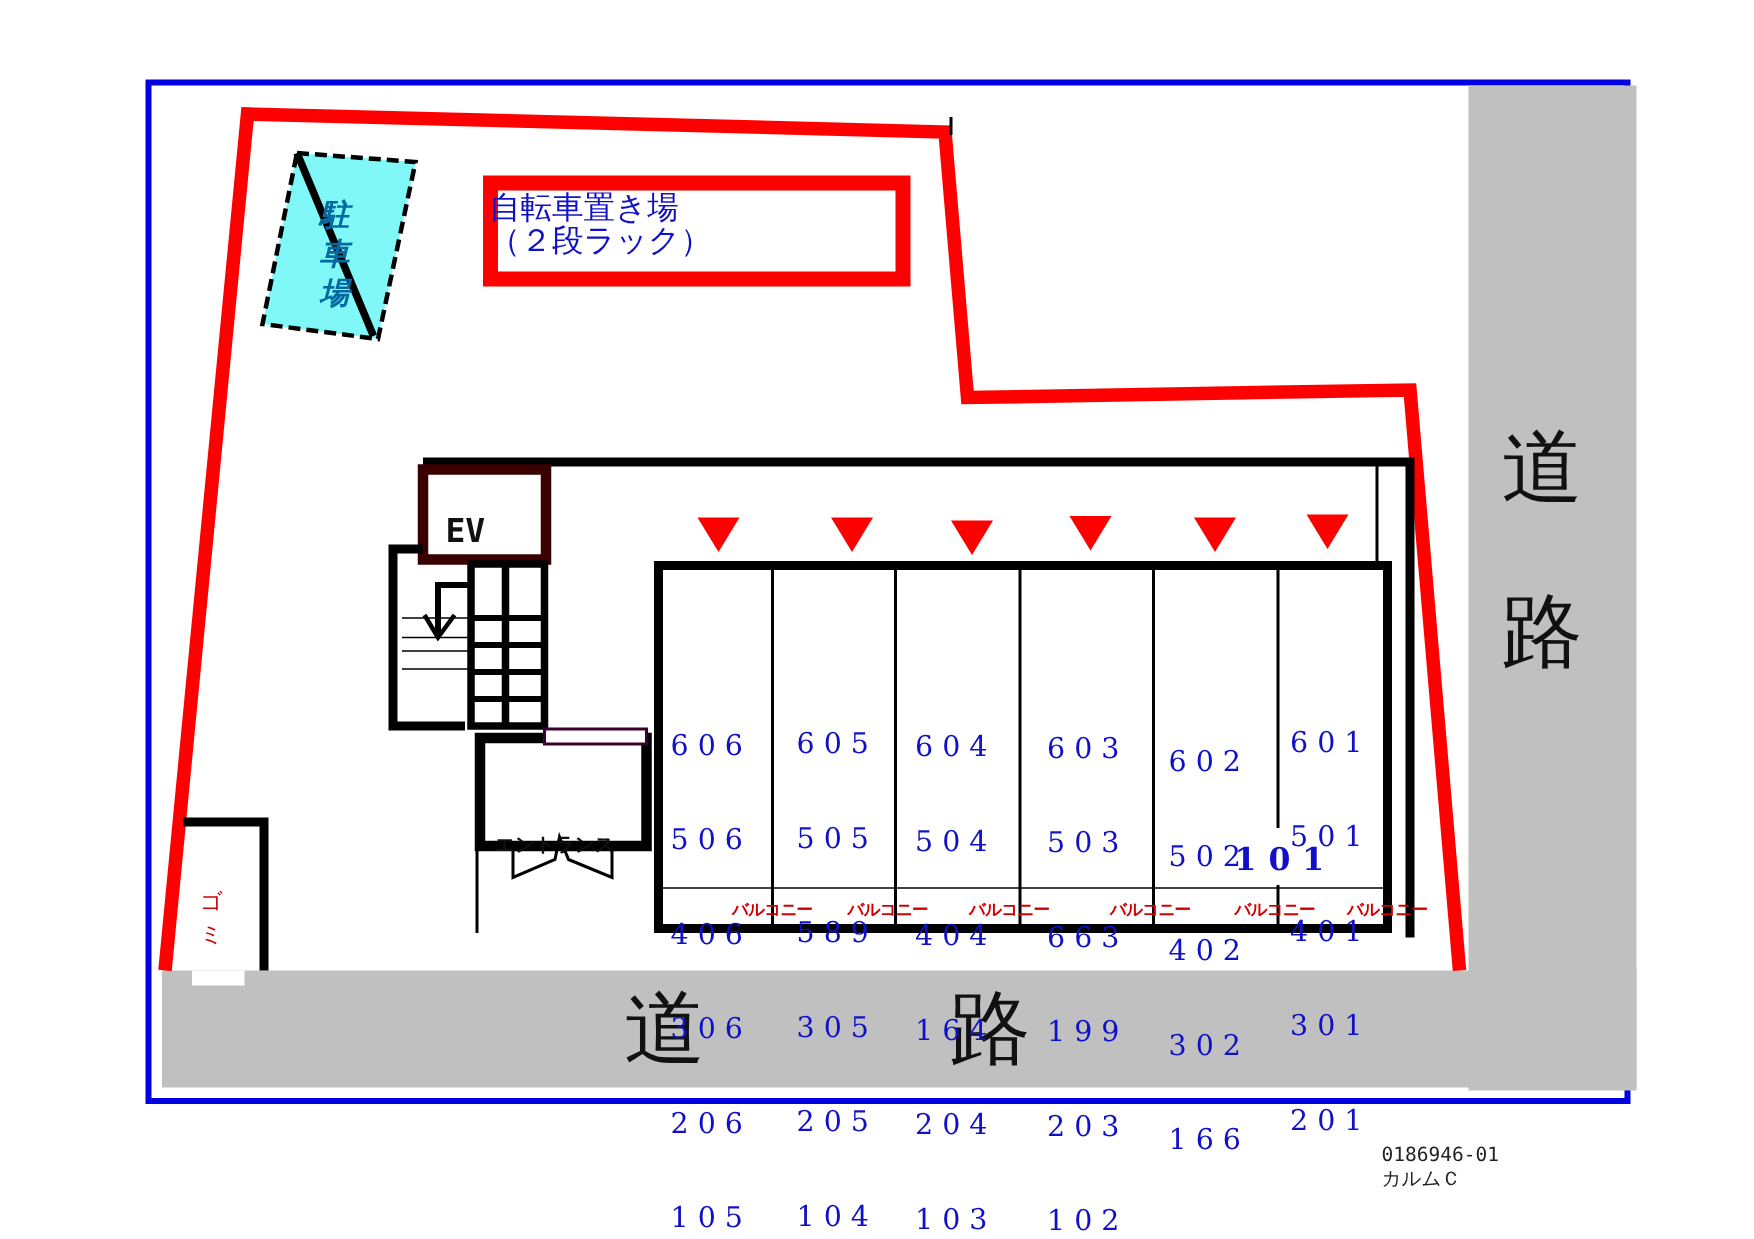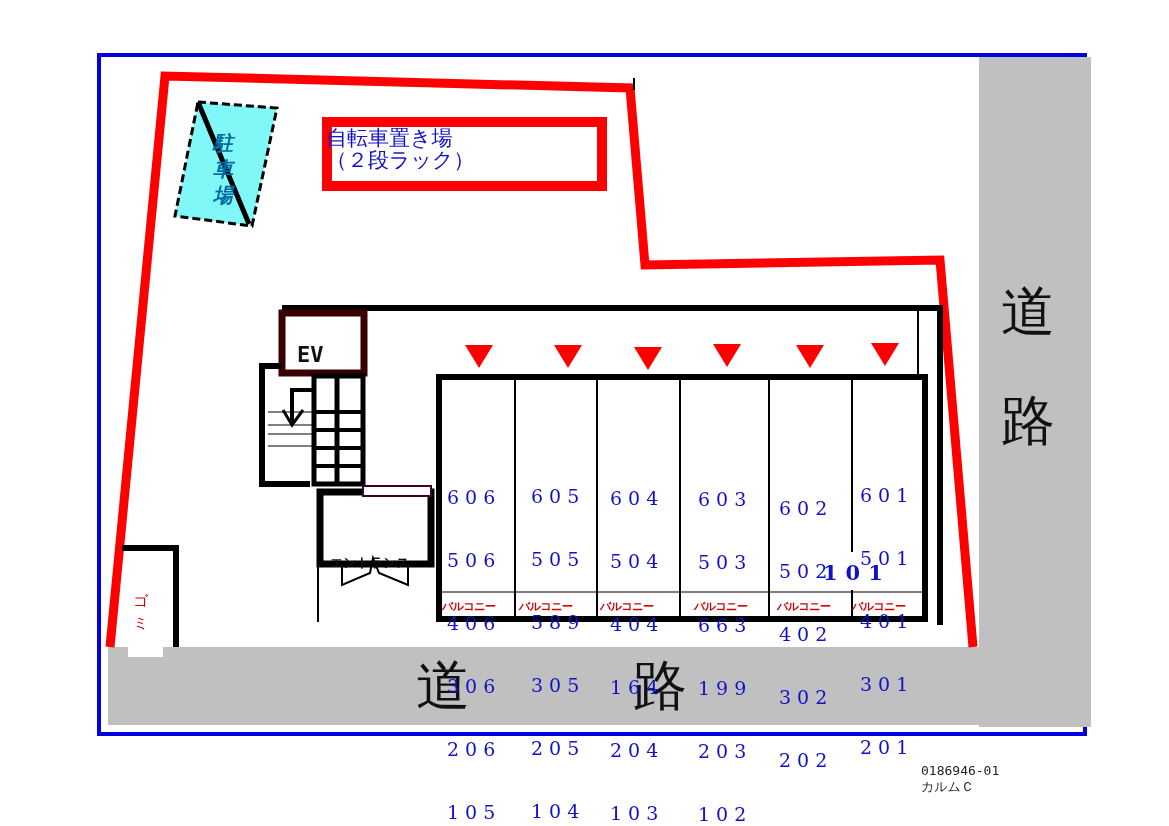--- a/index.html
+++ b/index.html
@@ -5,21 +5,21 @@
   html, body { margin: 0; padding: 0; background: #ffffff; }
   body { width: 1169px; height: 826px; position: relative; overflow: hidden; font-family: "DejaVu Sans", sans-serif; }
   .abs { position: absolute; }
   #frame { left: 97px; top: 53px; width: 990px; height: 683px; border: 4px solid #0000e0; box-sizing: border-box; }
   .road { background: #c0c0c0; }
   #road-right { left: 979px; top: 57px; width: 112px; height: 670px; }
   #road-bottom { left: 108px; top: 647px; width: 983px; height: 78px; }
   .road-char { font-family: "DejaVu Serif", serif; font-size: 54px; color: #111; line-height: 1; }
   #svg-layer { left: 0; top: 0; width: 1169px; height: 826px; }
   .unit-col { position: absolute; color: #1010c8; font-family: "DejaVu Serif", serif; font-size: 19px; line-height: 21px; letter-spacing: 6px; white-space: pre; }
-  .balcony { position: absolute; color: #d00000; font-family: "DejaVu Sans", sans-serif; font-size: 11px; font-weight: bold; top: 599px; white-space: nowrap; letter-spacing: -0.5px; }
+  .balcony { position: absolute; color: #d00000; font-family: "DejaVu Sans", sans-serif; font-size: 11px; font-weight: bold; top: 599px; white-space: nowrap; letter-spacing: -0.5px; padding-left: 46px; }
   #bike-text { left: 326px; top: 127px; width: 274px; text-align: left; color: #1010c8; font-family: "DejaVu Sans", sans-serif; font-size: 21px; line-height: 22px; }
   #ev-label { left: 297px; top: 330px; font-family: "DejaVu Sans Mono", monospace; font-weight: bold; font-size: 22px; color: #111; margin-top: 12px; }
   #entrance-label { left: 330px; top: 518px; font-family: "DejaVu Sans", sans-serif; font-size: 13px; color: #111; font-weight: bold; margin-top: 36px; }
   #gomi-label { left: 132px; top: 570px; width: 18px; color: #d00000; font-size: 15px; line-height: 22px; text-align: center; margin-top: 20px; }
   #parking-label { left: 210px; top: 130px; width: 26px; font-size: 20px; font-weight: bold; color: #0369a1; line-height: 26px; text-align: center; font-style: italic; }
   #footer { left: 905px; top: 763px; font-family: "DejaVu Sans Mono", monospace; font-size: 13px; color: #222; line-height: 16px; margin-left: 16px; }
 </style>
 </head>
 <body>
 
@@ -126,21 +126,21 @@
   <div>663</div>
   <div>199</div>
   <div>203</div>
   <div>102</div>
 </div>
 <div class="unit-col" style="left:779px;top:456px;">
   <div>602</div>
   <div>502</div>
   <div>402</div>
   <div>302</div>
-  <div>202</div>
+  <div>166</div>
 </div>
 <div class="unit-col" style="left:860px;top:443px;">
   <div>601</div>
   <div>501</div>
   <div>401</div>
   <div>301</div>
   <div>201</div>
 </div>
 <div class="unit-col" style="left:823px;top:562px;font-size:21px;font-weight:bold;letter-spacing:8px;">101</div>
 

